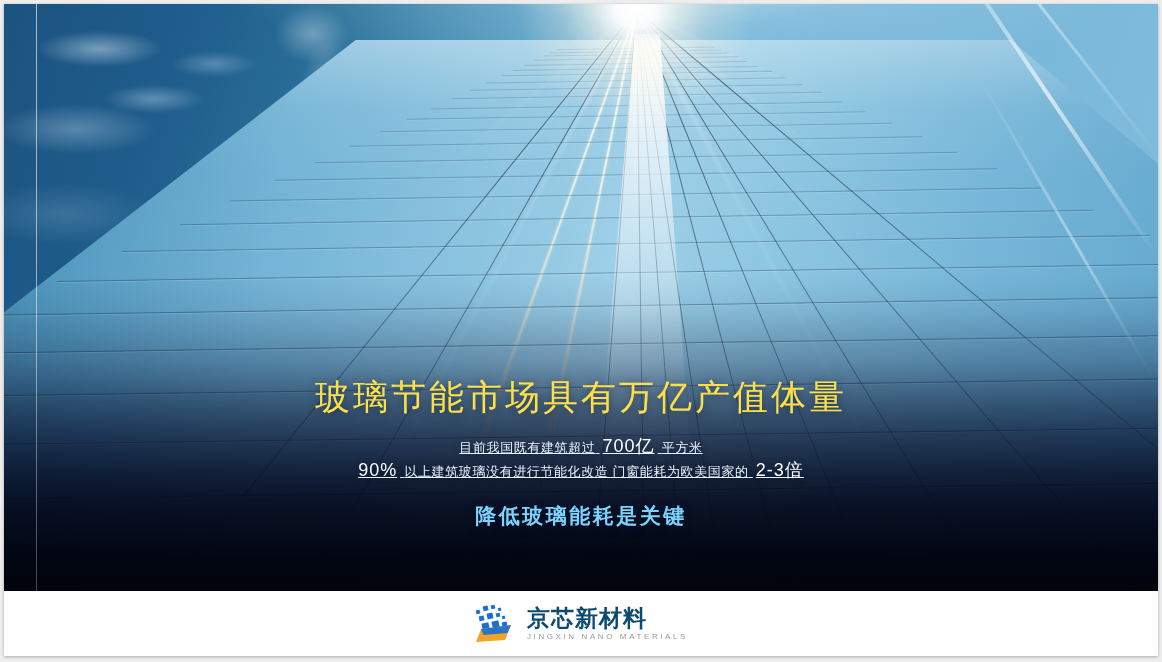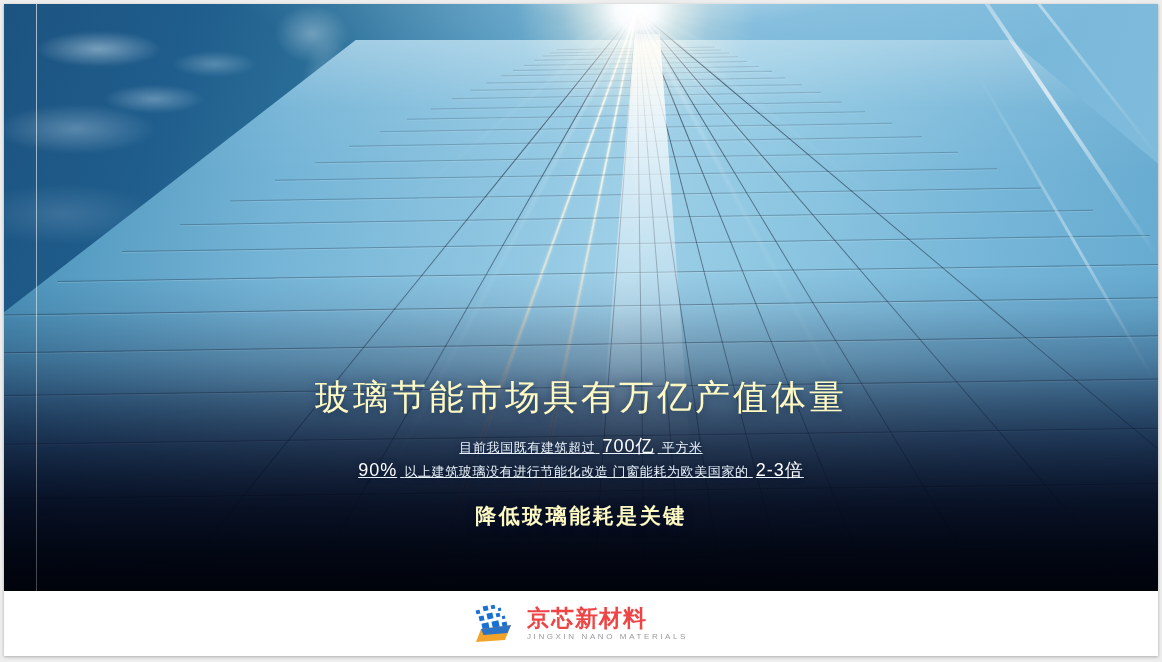--- a/index.html
+++ b/index.html
@@ -251,21 +251,21 @@
     left: 0;
     top: 372px;
     width: 1154px;
     text-align: center;
     z-index: 12;
   }
   .headline {
     font-size: 35px;
     font-weight: 300;
     letter-spacing: 3px;
-    color: #fef9c3;
+    color: #fde047;
     line-height: 1.22;
     text-shadow: 0 1px 10px rgba(0,20,60,0.55);
     margin: 0;
   }
   .sublines {
     margin-top: 16px;
   }
   .subline {
     font-size: 13px;
     font-weight: 400;
@@ -281,21 +281,21 @@
     font-weight: 300;
     letter-spacing: 1px;
     color: #ffffff;
     padding: 0 3px;
   }
   .keyline {
     margin-top: 19px;
     font-size: 21px;
     font-weight: 700;
     letter-spacing: 2.5px;
-    color: #fef9c3;
+    color: #7dd3fc;
     text-shadow: 0 2px 10px rgba(0,14,44,0.75);
   }
 
   
   #footer {
     position: absolute;
     left: 0;
     top: 587px;
     width: 1154px;
     height: 65px;
@@ -317,21 +317,21 @@
   }
   .logo-text {
     display: flex;
     flex-direction: column;
     align-items: flex-start;
     line-height: 1;
   }
   .logo-cn {
     font-size: 23px;
     font-weight: 700;
-    color: #ef4444;
+    color: #0c4a6e;
     letter-spacing: 1px;
   }
   .logo-en {
     margin-top: 3px;
     font-size: 8px;
     font-weight: 400;
     color: #9a9a9e;
     letter-spacing: 2.6px;
   }
 </style>

